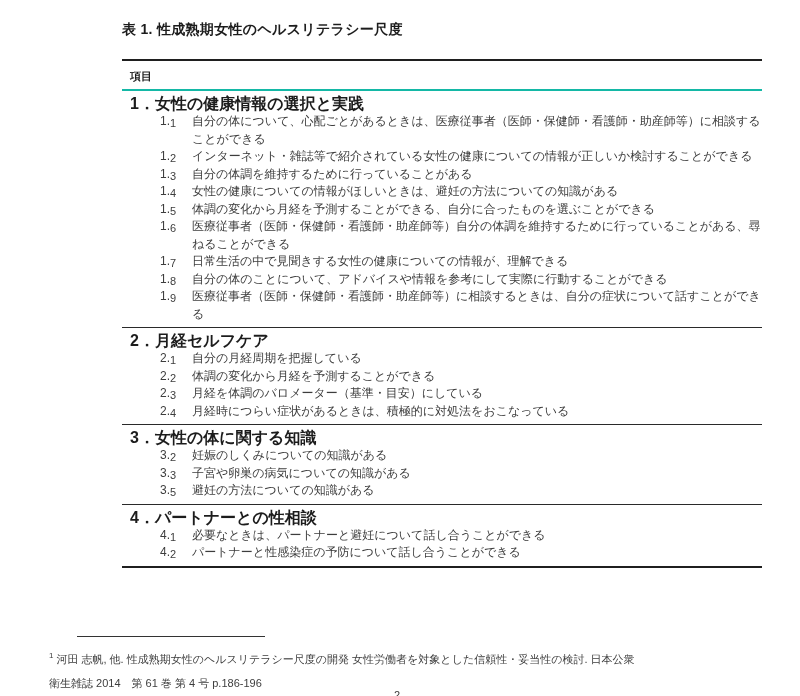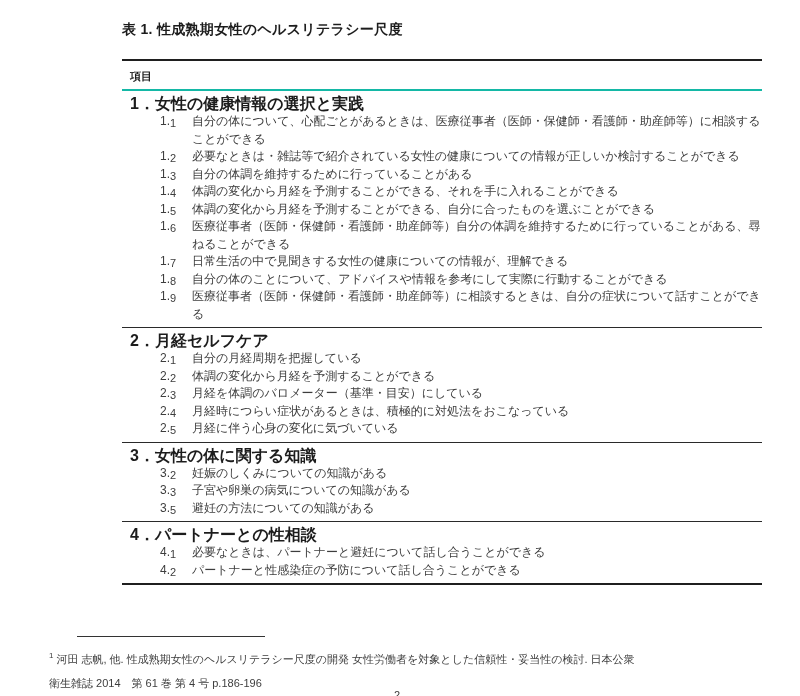--- a/index.html
+++ b/index.html
@@ -110,29 +110,29 @@
     </div>
     <div class="table-body">
         <div class="section">
           <div class="sec-heading"><span class="sec-num">1．</span><span class="sec-title">女性の健康情報の選択と実践</span></div>
           <div class="item-row">
             <span class="item-num"><span class="num-main">1.</span><span class="num-sub">1</span></span>
             <span class="item-text">自分の体について、心配ごとがあるときは、医療従事者（医師・保健師・看護師・助産師等）に相談することができる</span>
           </div>
           <div class="item-row">
             <span class="item-num"><span class="num-main">1.</span><span class="num-sub">2</span></span>
-            <span class="item-text">必要なときは・雑誌等で紹介されている女性の健康についての情報が正しいか検討することができる</span>
+            <span class="item-text">インターネット・雑誌等で紹介されている女性の健康についての情報が正しいか検討することができる</span>
           </div>
           <div class="item-row">
             <span class="item-num"><span class="num-main">1.</span><span class="num-sub">3</span></span>
             <span class="item-text">自分の体調を維持するために行っていることがある</span>
           </div>
           <div class="item-row">
             <span class="item-num"><span class="num-main">1.</span><span class="num-sub">4</span></span>
-            <span class="item-text">体調の変化から月経を予測することができる、それを手に入れることができる</span>
+            <span class="item-text">女性の健康についての情報がほしいときは、避妊の方法についての知識がある</span>
           </div>
           <div class="item-row">
             <span class="item-num"><span class="num-main">1.</span><span class="num-sub">5</span></span>
             <span class="item-text">体調の変化から月経を予測することができる、自分に合ったものを選ぶことができる</span>
           </div>
           <div class="item-row">
             <span class="item-num"><span class="num-main">1.</span><span class="num-sub">6</span></span>
             <span class="item-text">医療従事者（医師・保健師・看護師・助産師等）自分の体調を維持するために行っていることがある、尋ねることができる</span>
           </div>
           <div class="item-row">
@@ -158,24 +158,20 @@
             <span class="item-num"><span class="num-main">2.</span><span class="num-sub">2</span></span>
             <span class="item-text">体調の変化から月経を予測することができる</span>
           </div>
           <div class="item-row">
             <span class="item-num"><span class="num-main">2.</span><span class="num-sub">3</span></span>
             <span class="item-text">月経を体調のバロメーター（基準・目安）にしている</span>
           </div>
           <div class="item-row">
             <span class="item-num"><span class="num-main">2.</span><span class="num-sub">4</span></span>
             <span class="item-text">月経時につらい症状があるときは、積極的に対処法をおこなっている</span>
-          </div>
-          <div class="item-row">
-            <span class="item-num"><span class="num-main">2.</span><span class="num-sub">5</span></span>
-            <span class="item-text">月経に伴う心身の変化に気づいている</span>
           </div>
         </div>
         <div class="section">
           <div class="sec-heading"><span class="sec-num">3．</span><span class="sec-title">女性の体に関する知識</span></div>
           <div class="item-row">
             <span class="item-num"><span class="num-main">3.</span><span class="num-sub">2</span></span>
             <span class="item-text">妊娠のしくみについての知識がある</span>
           </div>
           <div class="item-row">
             <span class="item-num"><span class="num-main">3.</span><span class="num-sub">3</span></span>

